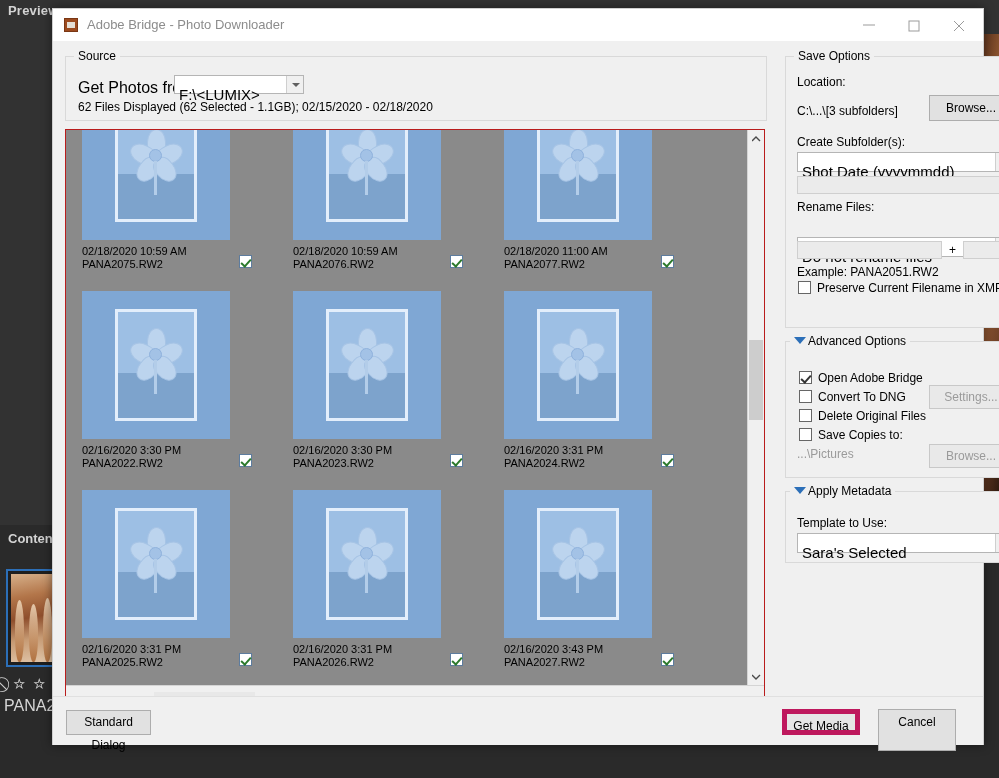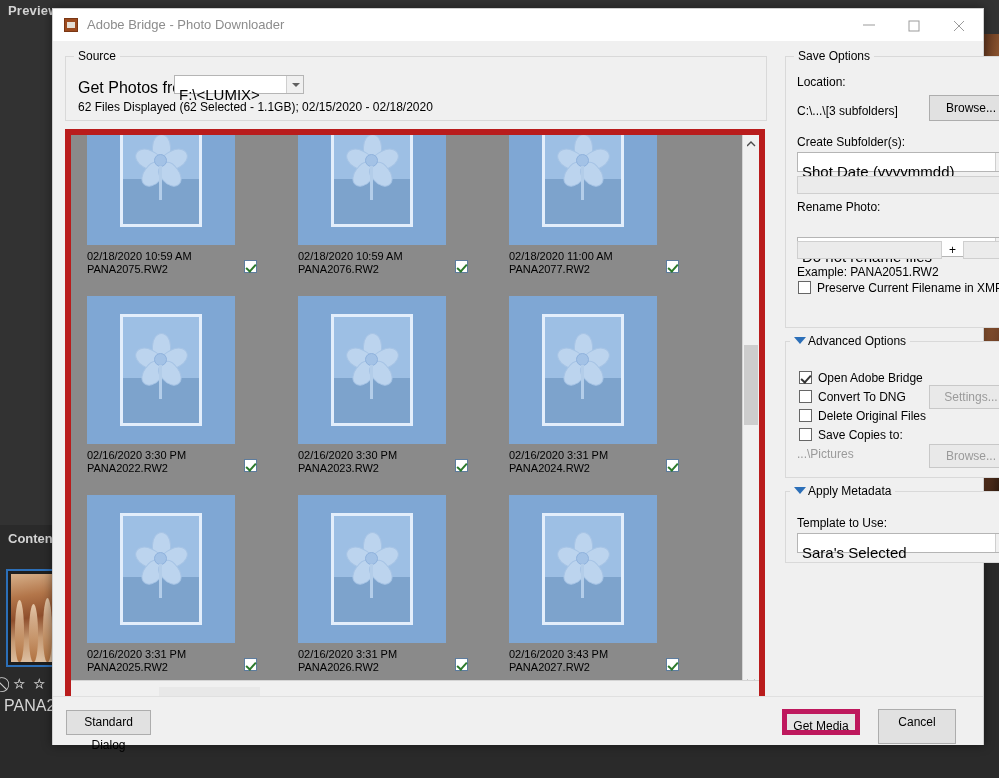--- a/index.html
+++ b/index.html
@@ -62,21 +62,21 @@
   .combo .ctext{position:absolute;left:4px;top:10px;right:20px;height:100%;line-height:17px;
     font-size:15px;white-space:nowrap;overflow:hidden;}
   .combo .carrow{position:absolute;right:0;top:0;width:17px;height:100%;
     background:#f0f0f0;border-left:1px solid #cfcfcf;box-sizing:border-box;}
   .combo .carrow:after{content:"";position:absolute;left:5px;top:7px;
     border-left:4px solid transparent;border-right:4px solid transparent;border-top:4px solid #606060;}
   #src-count{position:absolute;left:12px;top:43px;font-size:12px;}
 
   
   #thumbpane{position:absolute;left:12px;top:88px;width:700px;height:600px;
-    border:6px solid #b91c1c;box-sizing:border-box;background:#8a8a8a;overflow:hidden;}
+    border:1px solid #b91c1c;box-sizing:border-box;background:#8a8a8a;overflow:hidden;}
   #thumbgrid{position:absolute;left:0;top:0;width:682px;height:555px;background:#8a8a8a;overflow:hidden;}
   .cell{position:absolute;width:211px;}
   .thumb{width:148px;height:148px;background:#7fa7d4;position:relative;margin-left:16px;}
   .ph{position:absolute;left:33px;top:18px;width:82px;height:112px;background:#c9dcf1;
     border:3px solid #e3eefb;box-sizing:border-box;}
   .ph .sky{position:absolute;left:0;top:0;right:0;height:58%;background:#9dbfe4;}
   .ph .ground{position:absolute;left:0;bottom:0;right:0;height:42%;background:#7da3cc;}
   .flower{position:absolute;left:50%;top:16px;width:48px;height:60px;margin-left:-24px;}
   .pet{position:absolute;width:19px;height:26px;background:#bcd4ee;border:1px solid #a7c4e5;
     border-radius:60% 60% 40% 40%;box-sizing:border-box;}
@@ -120,21 +120,21 @@
   .cb{position:absolute;width:13px;height:13px;background:#fff;border:1px solid #666;box-sizing:border-box;}
   .cb.on:after{content:"";position:absolute;left:3px;top:1px;width:4px;height:8px;
     border:solid #333;border-width:0 2px 2px 0;transform:rotate(42deg);}
 
   
   #dlg-footer{position:absolute;left:0;top:687px;width:930px;height:48px;background:#f0f0f0;
     border-top:1px solid #e0e0e0;}
   #btn-standard{position:absolute;left:13px;top:13px;width:85px;height:25px;line-height:23px;}
   #btn-getmedia{position:absolute;right:123px;top:12px;width:78px;height:26px;line-height:24px;
     border:5px solid #be185d;background:#e6e6e6;}
-  #btn-cancel{position:absolute;right:27px;top:12px;width:78px;height:35px;line-height:24px;text-align:center;}
+  #btn-cancel{position:absolute;right:27px;top:12px;width:78px;height:42px;line-height:24px;text-align:center;}
 </style>
 </head>
 <body>
 
 <div id="bridge-bg">
 
   <div id="preview-panel">
     <div id="preview-header">Preview</div>
     <div id="preview-photo">
         <div class="strap"></div>
@@ -435,21 +435,21 @@
       <div class="btn" style="left:143px;top:38px;width:84px;height:26px;line-height:24px;">
         <span>Browse...</span></div>
 
       <span class="rlabel" style="left:11px;top:78px;">Create Subfolder(s):</span>
       <div class="combo" style="left:11px;top:95px;width:216px;height:20px;">
         <span class="ctext" style="line-height:18px;">Shot Date (yyyymmdd)</span>
         <span class="carrow"></span>
         </div>
       <div class="tbox dis" style="left:11px;top:119px;width:216px;height:18px;"></div>
 
-      <span class="rlabel" style="left:11px;top:143px;">Rename Photo:</span>
+      <span class="rlabel" style="left:11px;top:143px;">Rename Files:</span>
       <div class="combo" style="left:11px;top:160px;width:216px;height:20px;">
         <span class="ctext" style="line-height:18px;">Do not rename files</span>
         <span class="carrow"></span>
         </div>
       <div class="tbox dis" style="left:11px;top:184px;width:145px;height:18px;"></div>
       <span class="rlabel" style="left:163px;top:186px;">+</span>
       <div class="tbox dis" style="left:177px;top:184px;width:50px;height:18px;"></div>
 
       <span class="rlabel" style="left:11px;top:208px;">Example:  PANA2051.RW2</span>
       <span class="cb" style="left:12px;top:224px;"></span>

